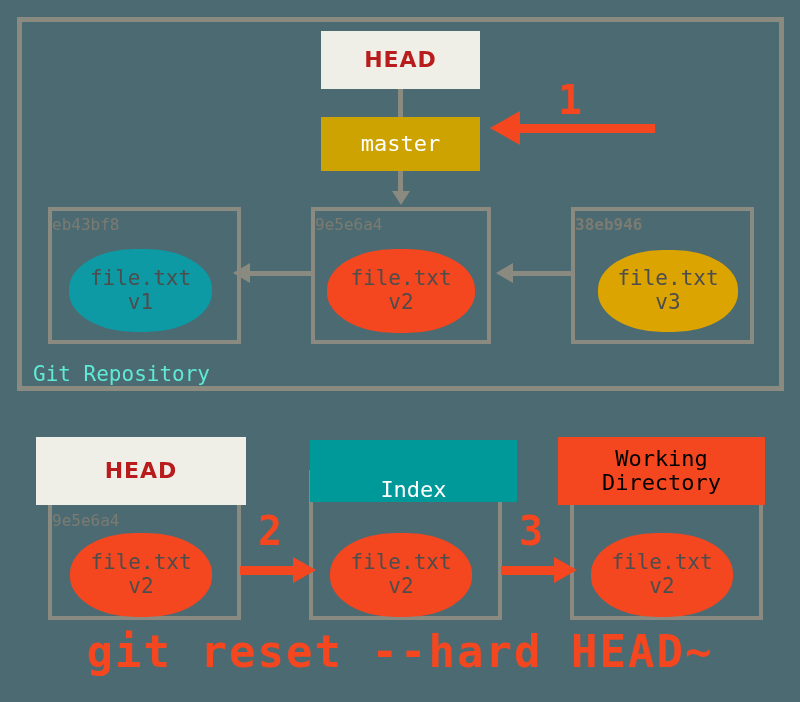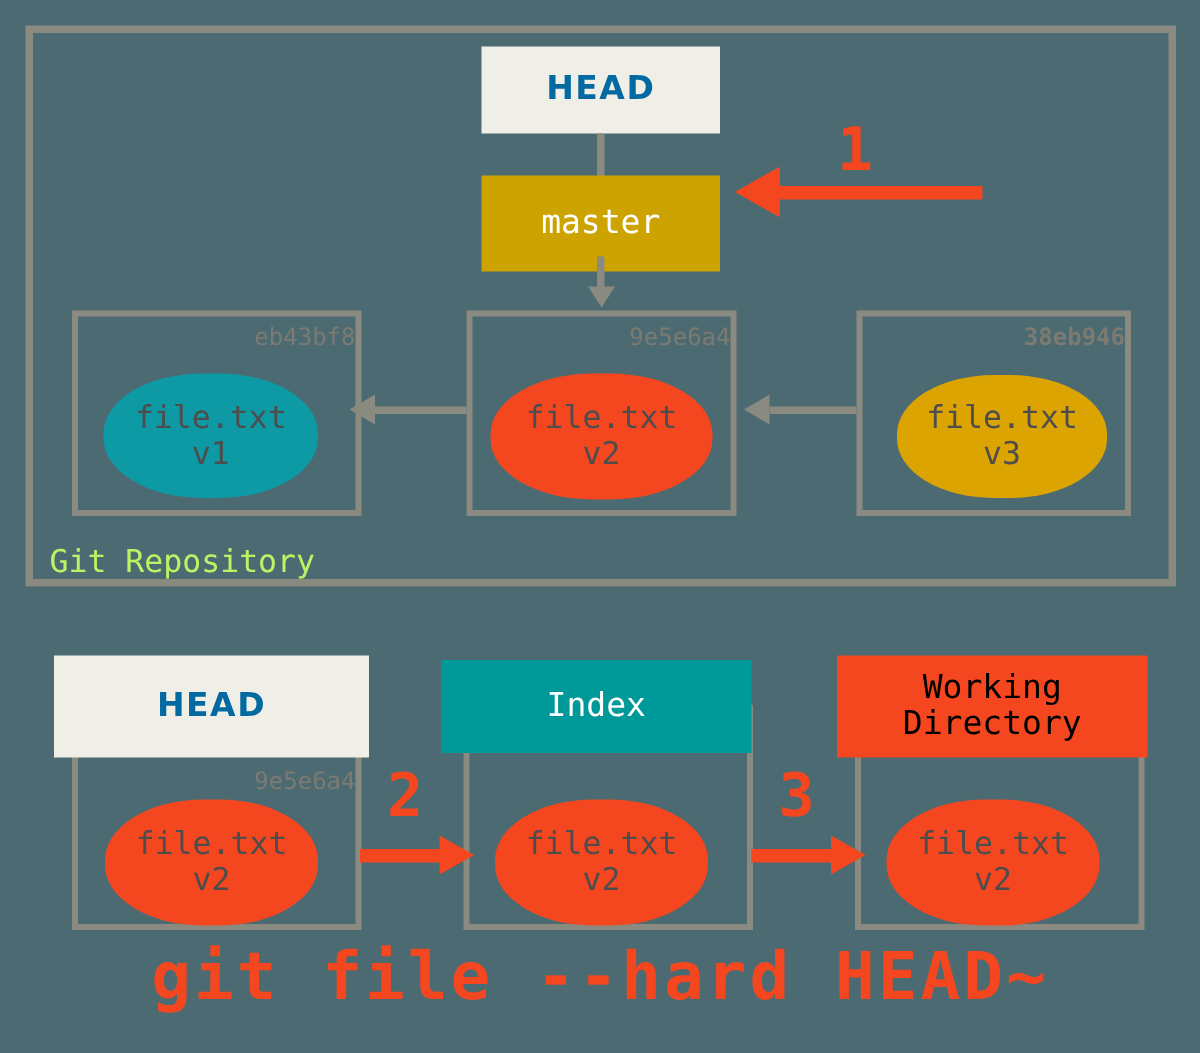--- a/index.html
+++ b/index.html
@@ -20,41 +20,41 @@
   .abs { position: absolute; box-sizing: border-box; }
 
   
   .repo-frame {
     left: 17px; top: 17px;
     width: 767px; height: 374px;
     border: 5px solid #8a8a80;
   }
   .repo-label {
     left: 33px; top: 364px;
-    color: #bef264;
+    color: #5eead4;
     font-size: 21px;
     letter-spacing: 0px;
     line-height: 1;
     white-space: nowrap;
     text-align: center;
   }
 
   
   .labelbox {
     display: flex;
     align-items: center;
     justify-content: center;
     text-align: center;
     line-height: 1.08;
     font-size: 22px;
     white-space: pre-line;
   }
   .labelbox.head {
     background: #f0efe7;
-    color: #0369a1;
+    color: #b91c1c;
     font-family: "DejaVu Sans", sans-serif;
     font-weight: 600;
     letter-spacing: 1px;
   }
   .labelbox.master {
     background: #cca300;
     color: #ffffff;
   }
   .labelbox.index {
     background: #009999;
@@ -64,21 +64,21 @@
     background: #f4471f;
     color: #000000;
   }
 
   
   .commit-box {
     border: 4px solid #8a8a80;
   }
   .sha {
     width: 100%;
-    text-align: right;
+    text-align: left;
     color: #7b7b72;
     font-size: 16px;
     line-height: 1;
   }
 
   
   .blob {
     display: flex;
     flex-direction: column;
     align-items: center;
@@ -155,21 +155,21 @@
 
   <div class="abs repo-frame"></div>
   <div class="abs repo-label">Git Repository</div>
 
   <div class="abs labelbox head" style="left:321px; top:31px; width:159px; height:58px;">
     <span>HEAD</span>
   </div>
 
   <div class="abs gline-v" style="left:398px; top:89px; width:5px; height:32px;"></div>
 
-  <div class="abs labelbox master" style="left:321px; top:117px; width:159px; height:64px;">
+  <div class="abs labelbox master" style="left:321px; top:117px; width:159px; height:54px;">
     <span>master</span>
   </div>
 
   <div class="abs gline-v" style="left:398px; top:171px; width:5px; height:22px;"></div>
   <div class="abs gtri-down" style="left:392px; top:191px;"></div>
 
   <div class="abs step-num" style="left:558px; top:80px;">1</div>
   <div class="abs rline-h" style="left:520px; top:124px; width:135px;"></div>
   <div class="abs rtri-left" style="left:490px; top:111px;"></div>
 
@@ -208,21 +208,21 @@
   </div>
   <div class="abs labelbox head" style="left:36px; top:437px; width:210px; height:68px;">
     <span>HEAD</span>
   </div>
   <div class="abs blob orange" style="left:70px; top:533px; width:142px; height:84px;">
     <span>file.txt</span>
     <span>v2</span>
   </div>
 
   <div class="abs commit-box" style="left:309px; top:470px; width:193px; height:150px;"></div>
-  <div class="abs labelbox index" style="left:294px; top:440px; width:207px; height:62px;">
+  <div class="abs labelbox index" style="left:310px; top:440px; width:207px; height:62px;align-items:flex-end;">
     <span>Index</span>
   </div>
   <div class="abs blob orange" style="left:330px; top:533px; width:142px; height:84px;">
     <span>file.txt</span>
     <span>v2</span>
   </div>
 
   <div class="abs commit-box" style="left:570px; top:470px; width:193px; height:150px;"></div>
   <div class="abs labelbox workdir" style="left:558px; top:437px; width:207px; height:68px;">
     <span>Working
@@ -234,15 +234,15 @@
   </div>
 
   <div class="abs step-num" style="left:258px; top:511px;">2</div>
   <div class="abs rline-h" style="left:240px; top:566px; width:55px;"></div>
   <div class="abs rtri-right" style="left:293px; top:557px;"></div>
 
   <div class="abs step-num" style="left:519px; top:511px;">3</div>
   <div class="abs rline-h" style="left:501px; top:566px; width:55px;"></div>
   <div class="abs rtri-right" style="left:554px; top:557px;"></div>
 
-  <div class="abs command">git file --hard HEAD~</div>
+  <div class="abs command">git reset --hard HEAD~</div>
 
 </div>
 
 </body></html>

